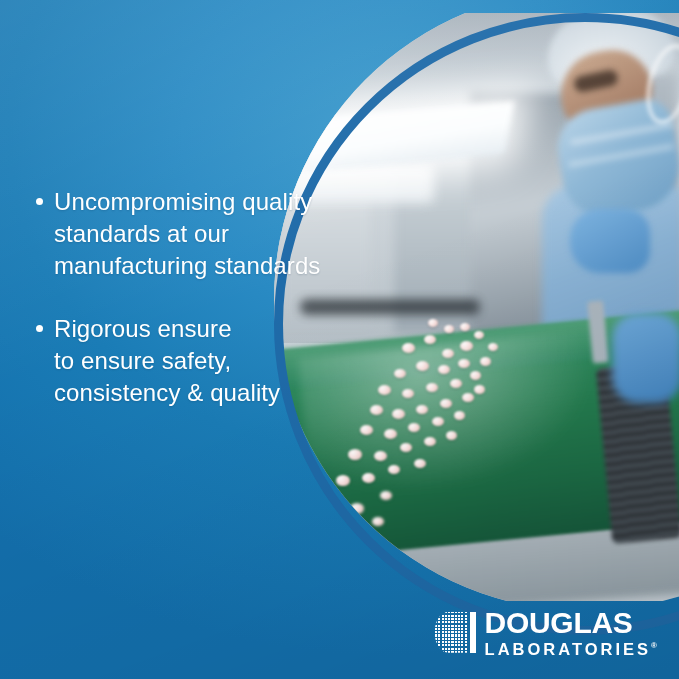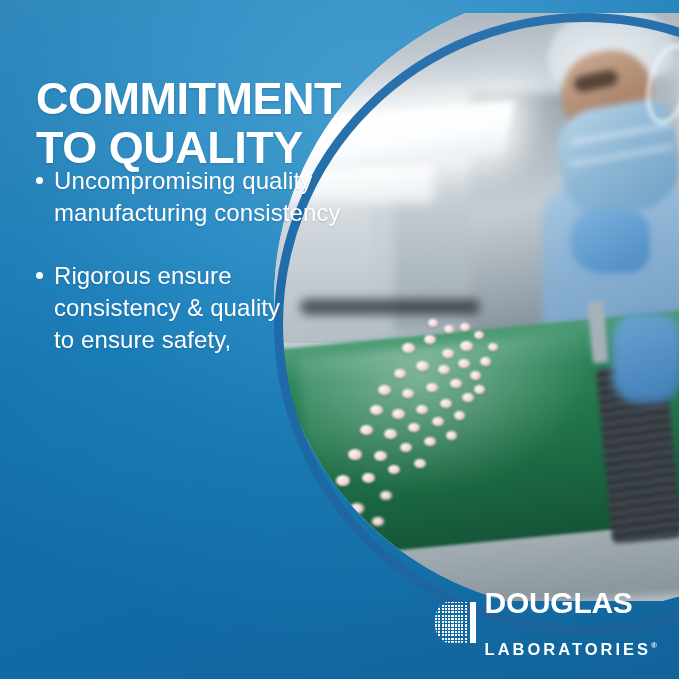--- a/index.html
+++ b/index.html
@@ -178,21 +178,21 @@
   
   #headline{
     position:absolute;left:36px;top:44px;width:330px;
     color:#ffffff;font-weight:bold;font-size:45px;line-height:49px;
     letter-spacing:-0.5px;
     font-family:"Liberation Sans","DejaVu Sans",sans-serif;
     text-shadow:0 1px 2px rgba(0,40,70,.22);
   }
   #headline .hl{display:block;white-space:nowrap;}
   #bullets{
-    position:absolute;left:34px;top:165px;width:326px;
+    position:absolute;left:34px;top:186px;width:326px;
   }
   .bullet{
     display:flex;align-items:flex-start;margin-bottom:31px;
   }
   .bullet:last-child{margin-bottom:0;}
   .dot{
     flex:0 0 auto;width:7px;height:7px;border-radius:50%;
     background:#ffffff;margin:12px 11px 0 2px;
   }
   .btext{
@@ -226,21 +226,21 @@
   #logo-mark .bar{
     position:absolute;right:0;top:0;width:6px;height:41px;background:#ffffff;
   }
   #logo-text{display:flex;flex-direction:column;justify-content:center;}
   #logo-douglas{
     color:#ffffff;font-weight:bold;font-size:30px;line-height:29px;
     letter-spacing:-0.3px;
   }
   #logo-labs{
     color:#ffffff;font-weight:bold;font-size:16.5px;line-height:18px;
-    letter-spacing:3.0px;position:relative;margin-top:20px;
+    letter-spacing:3.0px;position:relative;
   }
   #logo-reg{
     font-size:8px;vertical-align:super;letter-spacing:0;font-weight:bold;
   }
 </style>
 </head>
 <body>
 
 <div id="stage">
 
@@ -324,41 +324,38 @@
           <div class="tab" style="left: 186px; top: 310px; width: 10px; height: 8px; filter: blur(0.8px);"></div>
           <div class="tab" style="left: 170px; top: 312px; width: 10px; height: 8px; filter: blur(0.8px);"></div>
           <div class="tab" style="left: 154px; top: 306px; width: 10px; height: 8px; filter: blur(0.8px);"></div>
         </div>
     </div>
   </div>
   <div id="photo-ring"></div>
 
   <div id="bg-sheen"></div>
 
-  <h1 id="headline">
-    <span class="hl">COMMITMENT</span>
-    <span class="hl">TO QUALITY</span>
-  </h1>
 
   <div id="bullets">
 
     <div class="bullet">
       <span class="dot"></span>
       <div class="btext">
         <span>Uncompromising quality</span>
-        <span>manufacturing consistency</span>
+        <span>standards at our</span>
+        <span>manufacturing standards</span>
       </div>
     </div>
 
     <div class="bullet">
       <span class="dot"></span>
       <div class="btext">
         <span>Rigorous ensure</span>
+        <span>to ensure safety,</span>
         <span>consistency &amp; quality</span>
-        <span>to ensure safety,</span>
       </div>
     </div>
 
 
   </div>
 
   <div id="logo">
     <div id="logo-mark">
       <div class="mesh"></div>
       <div class="bar"></div>

